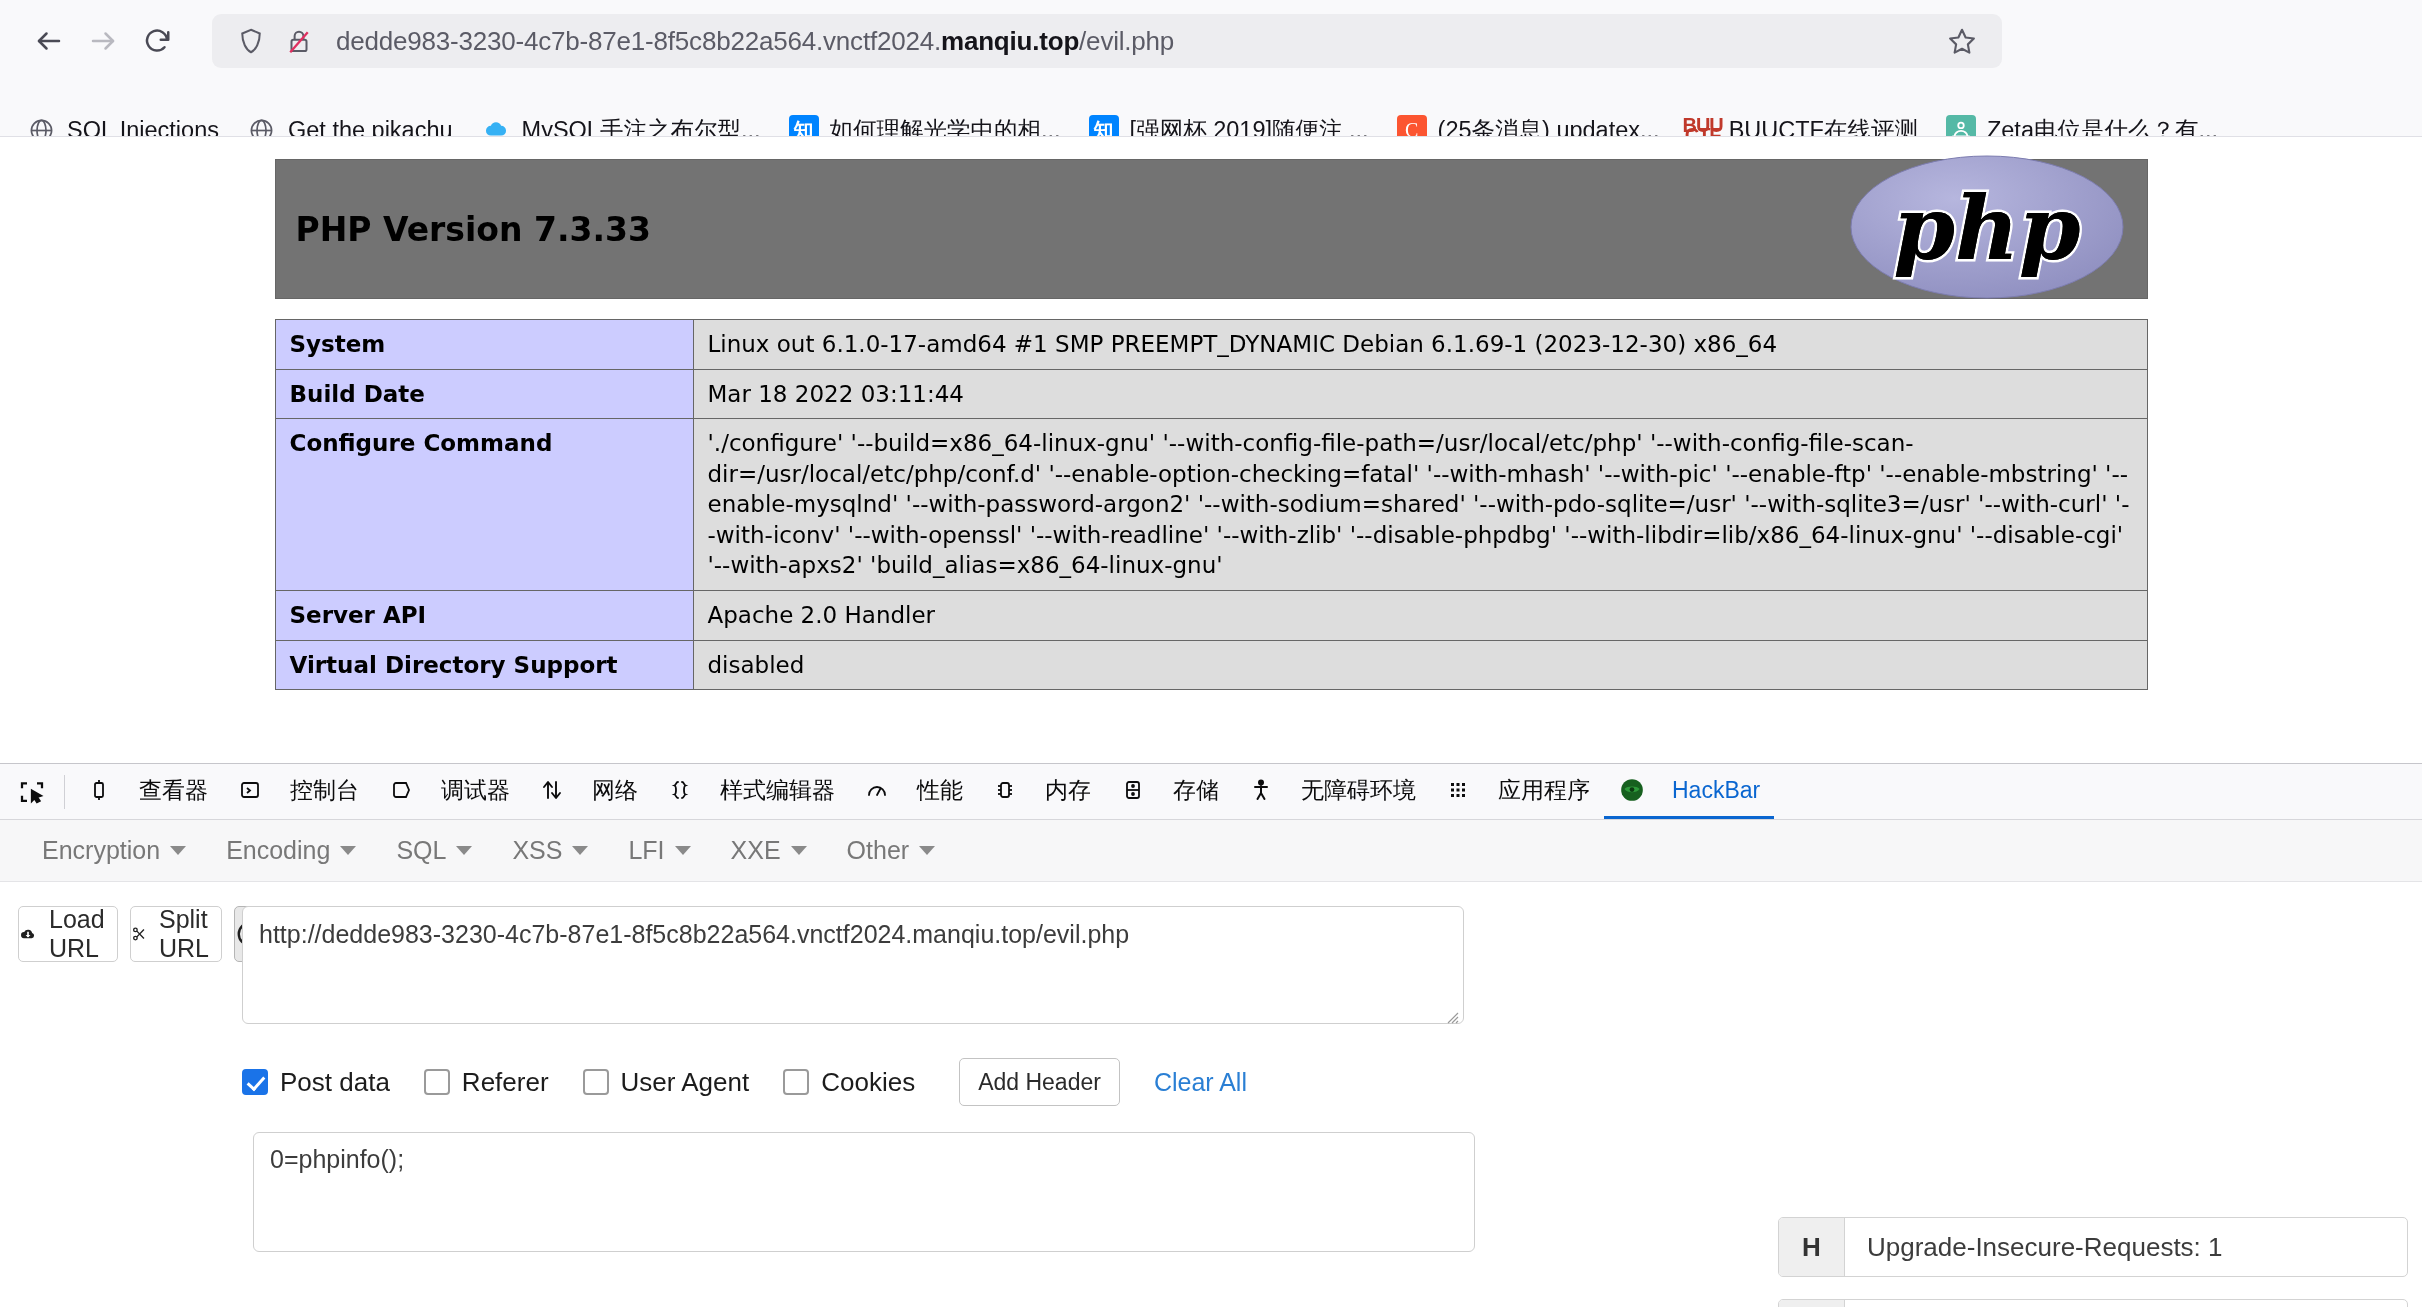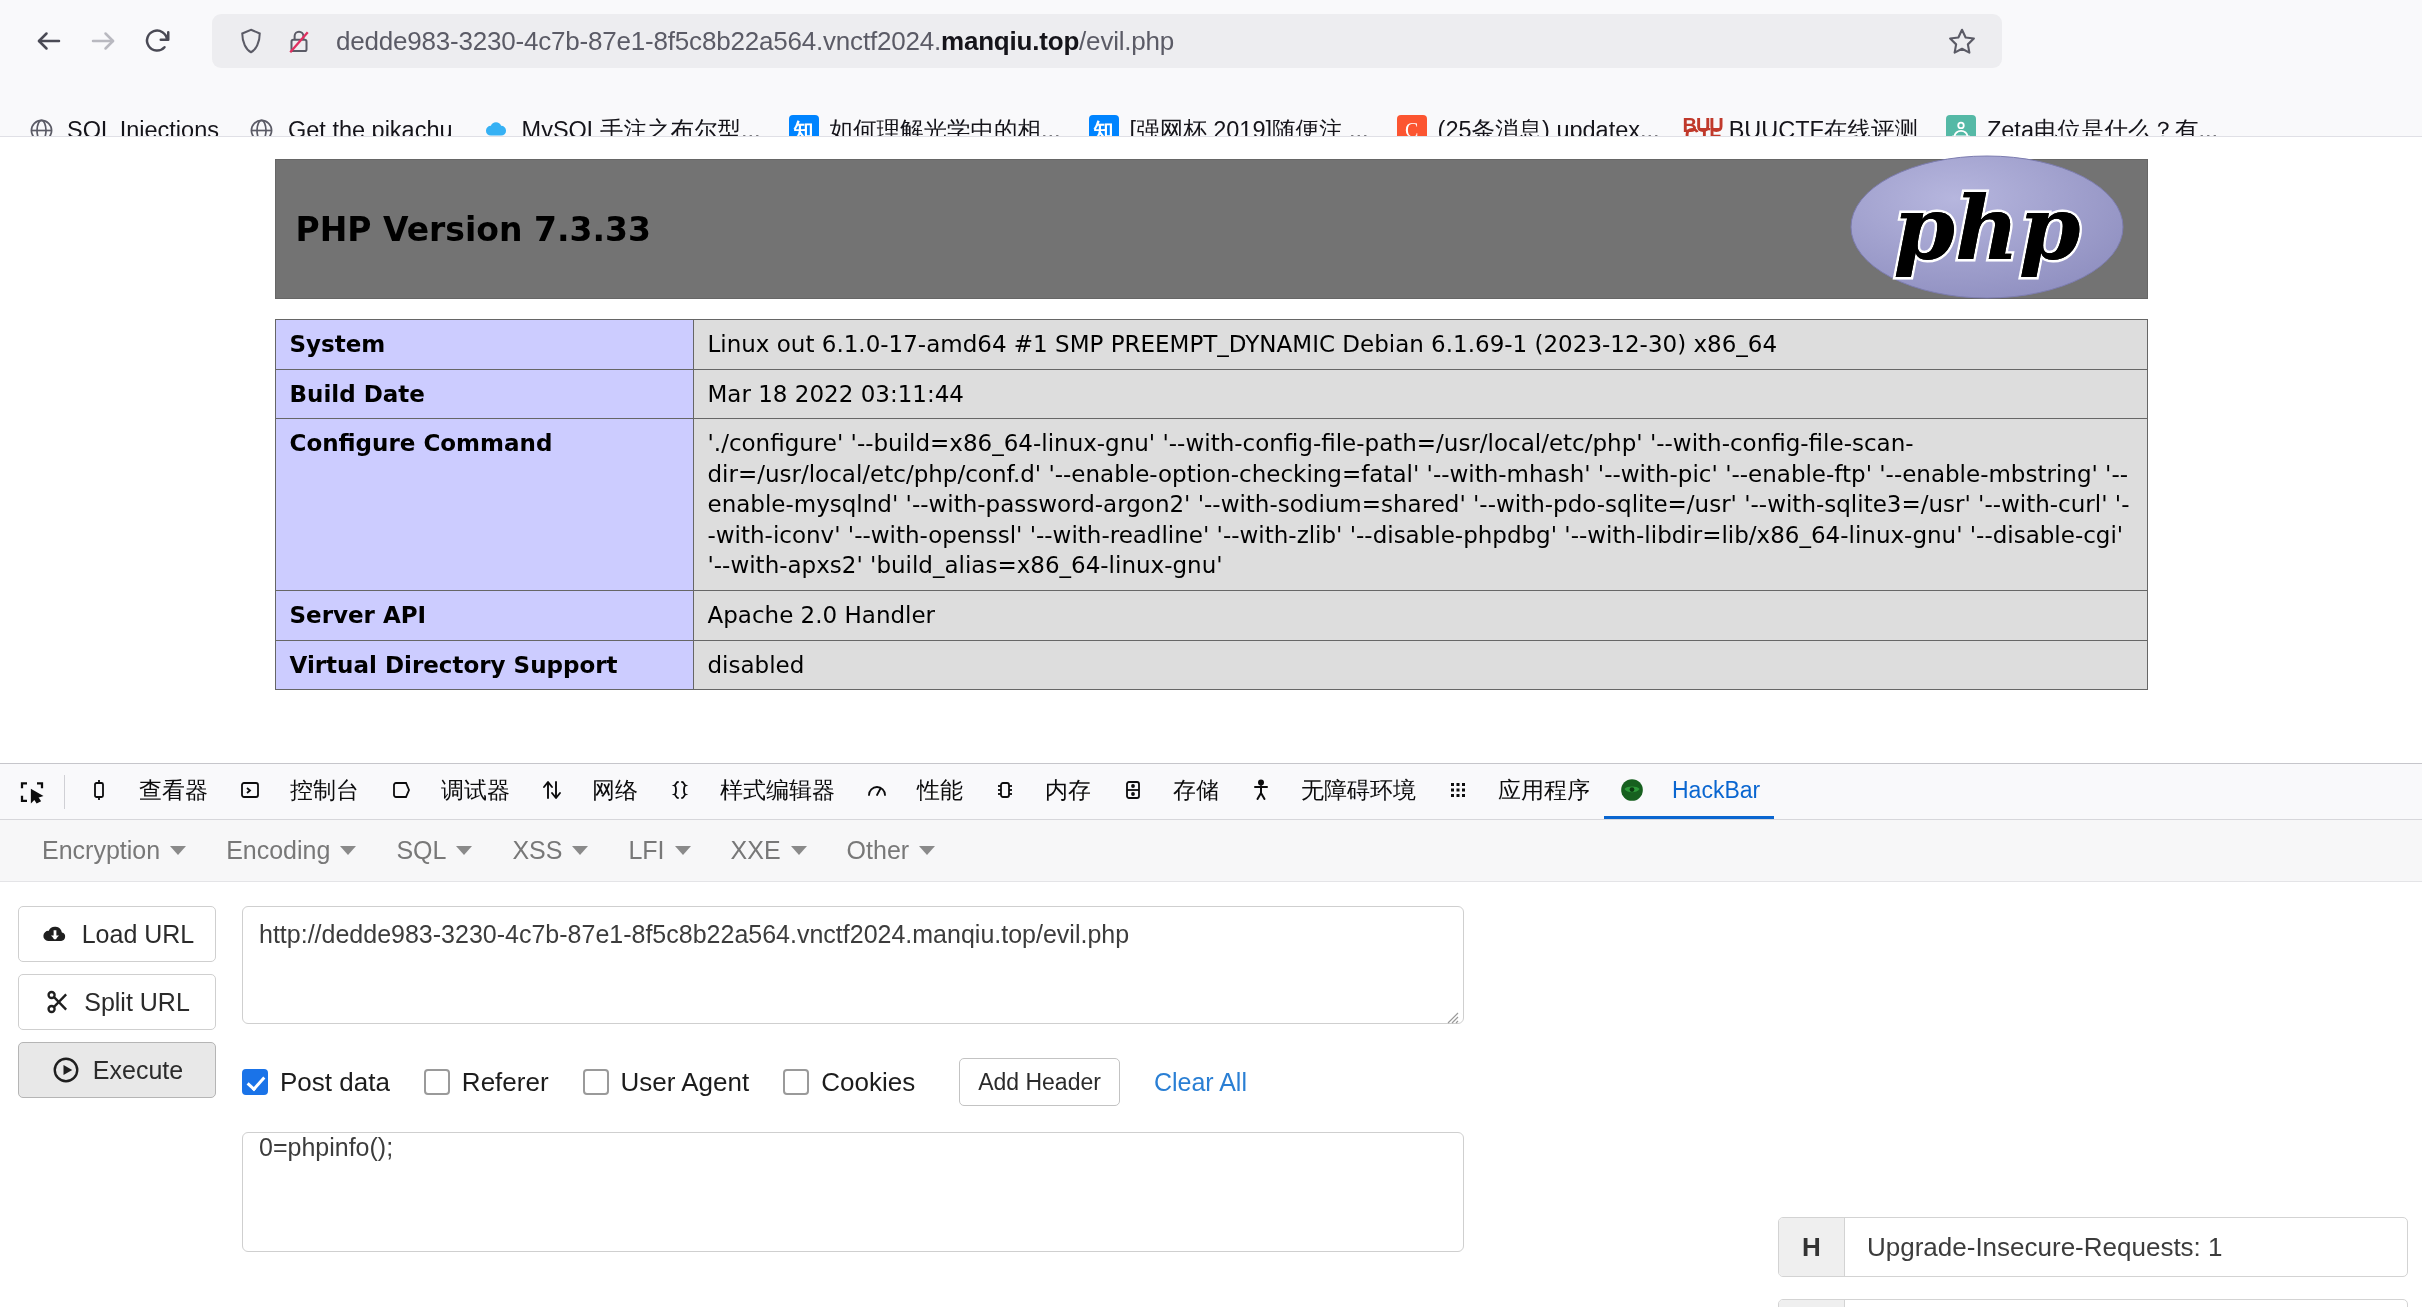--- a/index.html
+++ b/index.html
@@ -222,21 +222,21 @@
     border-left: 8px solid transparent;
     border-right: 8px solid transparent;
     border-top: 9px solid #8a8a8a;
   }
   .hb-body {
     display: flex;
     padding: 24px 20px 0 18px;
     gap: 26px;
   }
   .hb-left {
-    display: flex; flex-direction: column; gap: 12px;
+    display: flex; gap: 12px;
     width: 198px; flex: 0 0 auto;
   }
   .hb-btn {
     height: 56px;
     border: 1px solid #cfcfcf;
     border-radius: 5px;
     background: #ffffff;
     display: flex; align-items: center; justify-content: center;
     gap: 12px;
     font-size: 25px;
@@ -311,27 +311,28 @@
     font-size: 25px;
     color: #2a7fd4;
     cursor: pointer;
   }
   .post-area {
     margin-top: 26px;
     width: 1222px;
     height: 120px;
     border: 1px solid #cfcfcf;
     border-radius: 6px;
-    padding: 0 16px;
+    padding: 12px 16px;
     font-size: 25px;
     color: #3c3c3c;
     background: #fff;
     outline: none;
     resize: none;
     font-family: "Liberation Sans", sans-serif;
+    margin-left: 11px;
   }
   
   .headers-col {
     position: absolute;
     left: 1778px;
     top: 397px;
     width: 630px;
   }
   .hdr-row {
     display: flex;

